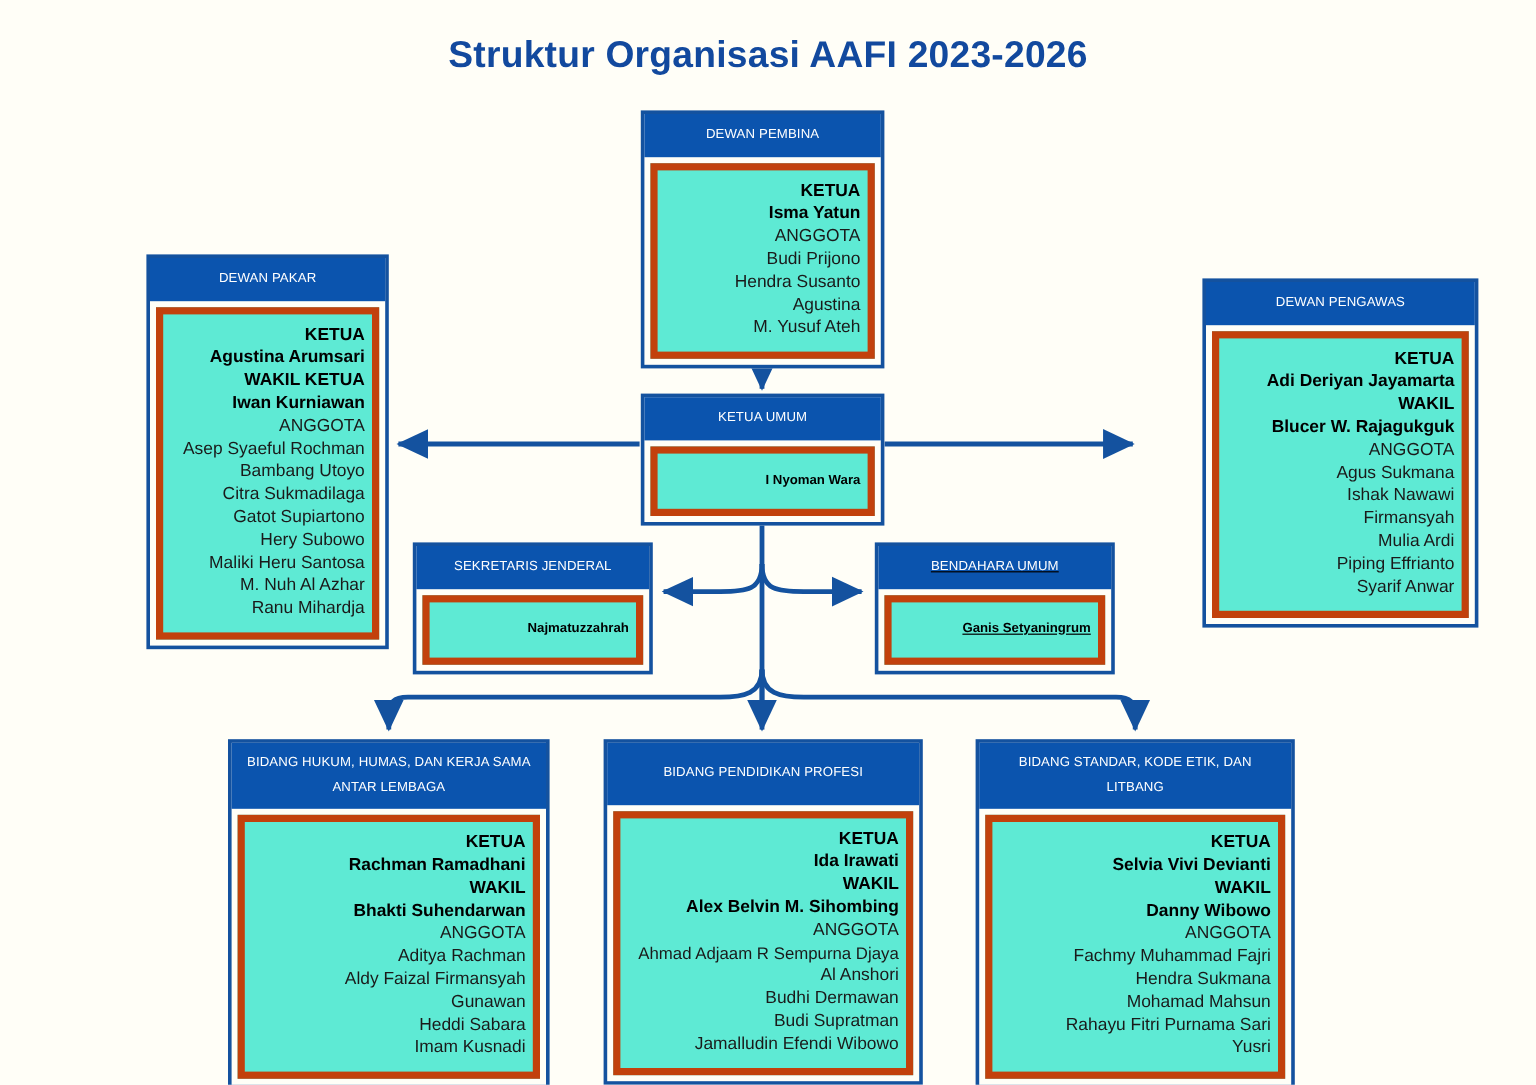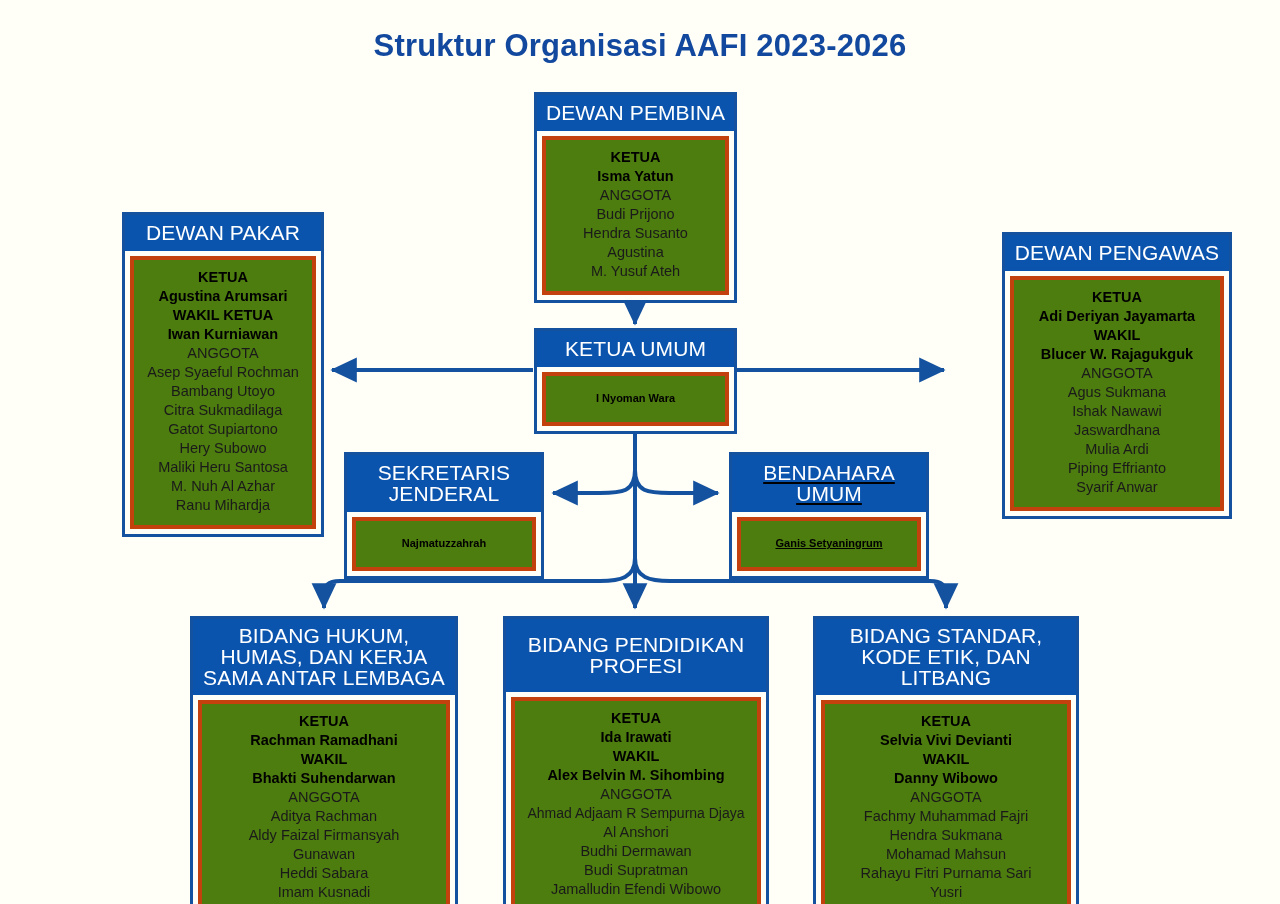--- a/index.html
+++ b/index.html
@@ -25,31 +25,31 @@
   .box {
     position: absolute;
     border: 3px solid #14529F;
     background: #FFFEF7;
     z-index: 5;
   }
   .box .hdr {
     background: #0B54AE;
     color: #FFFFFF;
     text-align: center;
-    font-size: 21px;
+    font-size: 11px;
     line-height: 21px;
     padding: 7px 6px 8px;
     letter-spacing: 0.1px;
   }
   .box .hdr.two-line { padding: 6px 8px 7px; }
   .box .body {
     margin: 5px;
-    border: 4px solid #c2410c;
-    background: #4d7c0f;
-    text-align: center;
+    border: 6px solid #c2410c;
+    background: #5eead4;
+    text-align: right;
     padding: 8px 6px 10px;
   }
   .box .body .line {
     font-size: 14.5px;
     line-height: 19px;
     color: #1A1A1A;
     white-space: nowrap;
   }
   .box .body .line.b { font-weight: bold; color: #000000; }
   .box .body.single { padding: 13px 6px 14px; }
@@ -128,21 +128,21 @@
   <div class="box" style="left:1002px; top:232px; width:230px;">
     <div class="hdr">DEWAN PENGAWAS</div>
     <div class="body">
       <div class="line b">KETUA</div>
       <div class="line b">Adi Deriyan Jayamarta</div>
       <div class="line b">WAKIL</div>
       <div class="line b">Blucer W. Rajagukguk</div>
       <div class="line">ANGGOTA</div>
       <div class="line">Agus Sukmana</div>
       <div class="line">Ishak Nawawi</div>
-      <div class="line">Jaswardhana</div>
+      <div class="line">Firmansyah</div>
       <div class="line">Mulia Ardi</div>
       <div class="line">Piping Effrianto</div>
       <div class="line">Syarif Anwar</div>
     </div>
   </div>
 
   <div class="box" style="left:534px; top:328px; width:203px;">
     <div class="hdr">KETUA UMUM</div>
     <div class="body single">
       <div class="line b">I Nyoman Wara</div>

